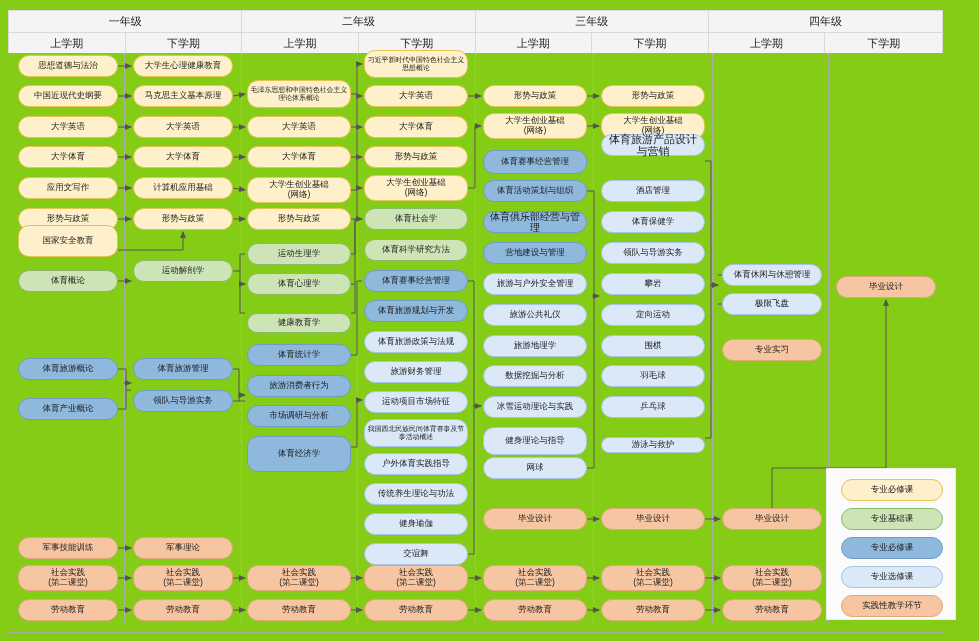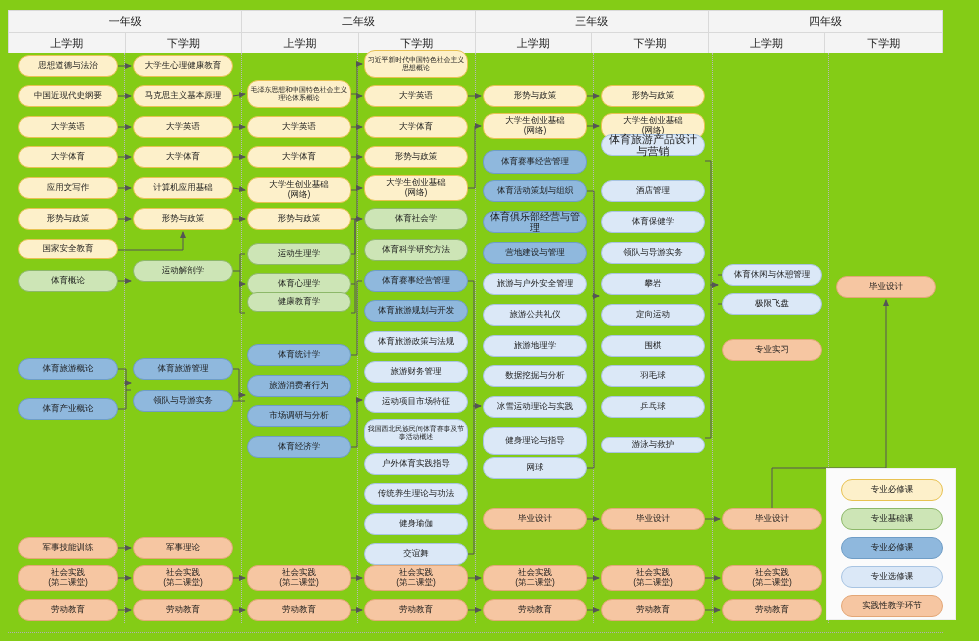--- a/index.html
+++ b/index.html
@@ -158,21 +158,21 @@
     </g>
   </svg>
 
   <div id="nodes-host">
       <div class="node t-required" style="left: 18px; top: 55px; width: 100px; height: 22px;">思想道德与法治</div>
       <div class="node t-required" style="left: 18px; top: 85px; width: 100px; height: 22px;">中国近现代史纲要</div>
       <div class="node t-required" style="left: 18px; top: 116px; width: 100px; height: 22px;">大学英语</div>
       <div class="node t-required" style="left: 18px; top: 146px; width: 100px; height: 22px;">大学体育</div>
       <div class="node t-required" style="left: 18px; top: 177px; width: 100px; height: 22px;">应用文写作</div>
       <div class="node t-required" style="left: 18px; top: 208px; width: 100px; height: 22px;">形势与政策</div>
-      <div class="node t-required" style="left: 18px; top: 239px; width: 100px; height: 20px;">国家安全教育</div>
+      <div class="node t-required" style="left: 18px; top: 225px; width: 100px; height: 32px;">国家安全教育</div>
       <div class="node t-base" style="left: 18px; top: 270px; width: 100px; height: 22px;">体育概论</div>
       <div class="node t-major" style="left: 18px; top: 358px; width: 100px; height: 22px;">体育旅游概论</div>
       <div class="node t-major" style="left: 18px; top: 398px; width: 100px; height: 22px;">体育产业概论</div>
       <div class="node t-practice" style="left: 18px; top: 537px; width: 100px; height: 22px;">军事技能训练</div>
       <div class="node t-practice" style="left: 18px; top: 565px; width: 100px; height: 26px;">社会实践
 (第二课堂)</div>
       <div class="node t-practice" style="left: 18px; top: 599px; width: 100px; height: 22px;">劳动教育</div>
       <div class="node t-required" style="left: 133px; top: 55px; width: 100px; height: 22px;">大学生心理健康教育</div>
       <div class="node t-required" style="left: 133px; top: 85px; width: 100px; height: 22px;">马克思主义基本原理</div>
       <div class="node t-required" style="left: 133px; top: 116px; width: 100px; height: 22px;">大学英语</div>
@@ -187,25 +187,25 @@
 (第二课堂)</div>
       <div class="node t-practice" style="left: 133px; top: 599px; width: 100px; height: 22px;">劳动教育</div>
       <div class="node t-required" style="left: 247px; top: 80px; width: 104px; height: 28px; font-size: 6.9px;">毛泽东思想和中国特色社会主义理论体系概论</div>
       <div class="node t-required" style="left: 247px; top: 116px; width: 104px; height: 22px;">大学英语</div>
       <div class="node t-required" style="left: 247px; top: 146px; width: 104px; height: 22px;">大学体育</div>
       <div class="node t-required" style="left: 247px; top: 177px; width: 104px; height: 26px;">大学生创业基础
 (网络)</div>
       <div class="node t-required" style="left: 247px; top: 208px; width: 104px; height: 22px;">形势与政策</div>
       <div class="node t-base" style="left: 247px; top: 243px; width: 104px; height: 22px;">运动生理学</div>
       <div class="node t-base" style="left: 247px; top: 273px; width: 104px; height: 22px;">体育心理学</div>
-      <div class="node t-base" style="left: 247px; top: 292px; width: 104px; height: 20px;">健康教育学</div>
+      <div class="node t-base" style="left: 247px; top: 313px; width: 104px; height: 20px;">健康教育学</div>
       <div class="node t-major" style="left: 247px; top: 344px; width: 104px; height: 22px;">体育统计学</div>
       <div class="node t-major" style="left: 247px; top: 375px; width: 104px; height: 22px;">旅游消费者行为</div>
       <div class="node t-major" style="left: 247px; top: 405px; width: 104px; height: 22px;">市场调研与分析</div>
-      <div class="node t-major" style="left: 247px; top: 436px; width: 104px; height: 22px;">体育经济学</div>
+      <div class="node t-major" style="left: 247px; top: 436px; width: 104px; height: 36px;">体育经济学</div>
       <div class="node t-practice" style="left: 247px; top: 565px; width: 104px; height: 26px;">社会实践
 (第二课堂)</div>
       <div class="node t-practice" style="left: 247px; top: 599px; width: 104px; height: 22px;">劳动教育</div>
       <div class="node t-required" style="left: 364px; top: 50px; width: 104px; height: 28px; font-size: 6.9px;">习近平新时代中国特色社会主义思想概论</div>
       <div class="node t-required" style="left: 364px; top: 85px; width: 104px; height: 22px;">大学英语</div>
       <div class="node t-required" style="left: 364px; top: 116px; width: 104px; height: 22px;">大学体育</div>
       <div class="node t-required" style="left: 364px; top: 146px; width: 104px; height: 22px;">形势与政策</div>
       <div class="node t-required" style="left: 364px; top: 175px; width: 104px; height: 26px;">大学生创业基础
 (网络)</div>
       <div class="node t-base" style="left: 364px; top: 208px; width: 104px; height: 22px;">体育社会学</div>

